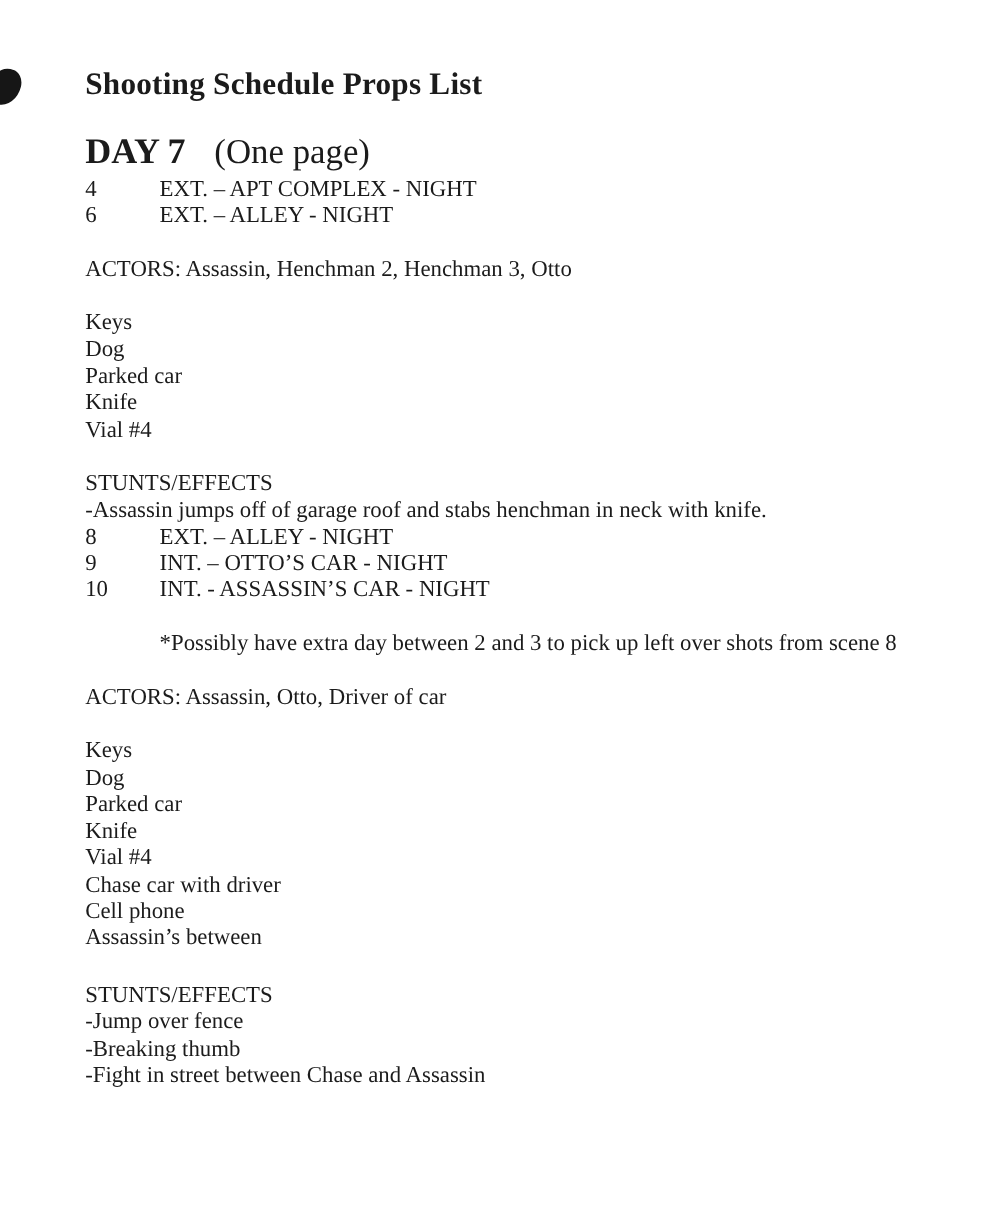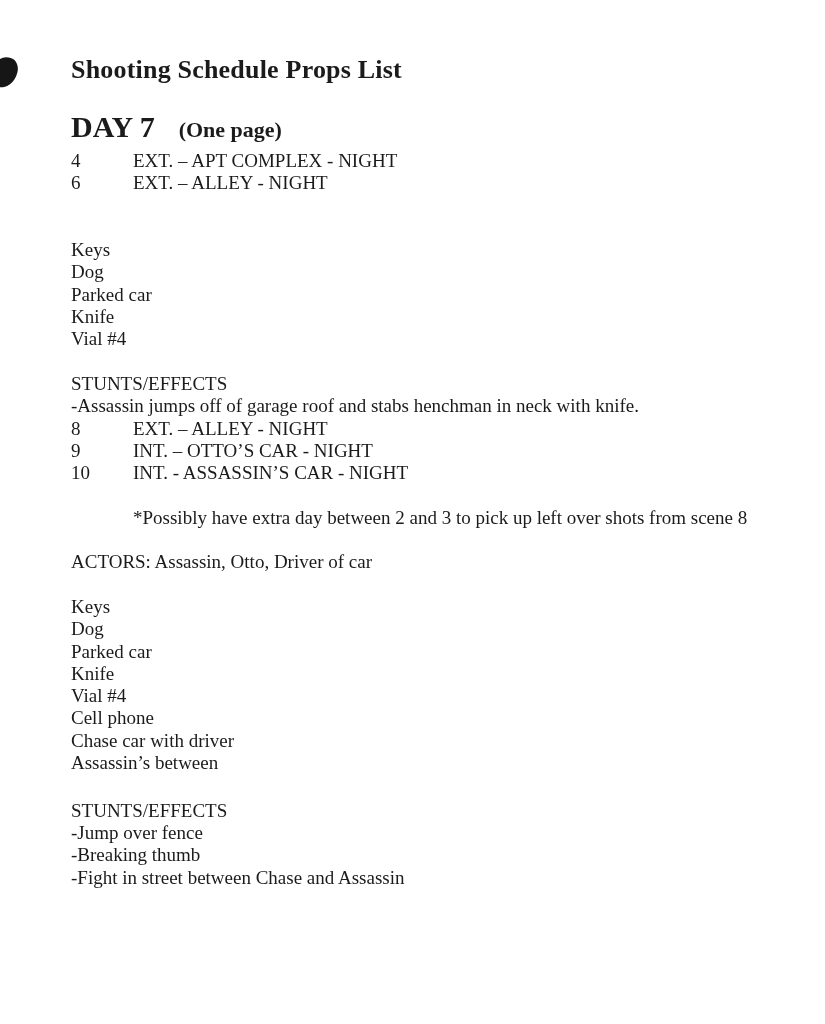--- a/index.html
+++ b/index.html
@@ -29,22 +29,22 @@
   .day-heading {
     margin: 24px 0 2px 0;
     font-size: 30px;
     line-height: 36px;
     font-weight: normal;
   }
   .day-heading .day-label {
     font-weight: bold;
   }
   .day-heading .pages-note {
-    font-weight: bold;
-    font-size: 22px;
+    font-weight: normal;
+    font-size: 29px;
     margin-left: 24px;
   }
   .day-heading-2 {
     margin-top: 15px;
   }
   .line {
     font-size: 19px;
     line-height: 22.3px;
     min-height: 22.3px;
     white-space: pre;
@@ -85,20 +85,21 @@
 
     <div>
       <h2 class="day-heading">
         <span class="day-label">DAY 7</span><span class="pages-note">(One page)</span>
       </h2>
 
       <div class="line"><span class="scene-number">4</span><span>EXT. – APT COMPLEX - NIGHT</span></div>
       <div class="line"><span class="scene-number">6</span><span>EXT. – ALLEY - NIGHT</span></div>
 
       <div class="blank"></div>
+      <div class="line">ACTORS: Assassin, Henchman 2, Henchman 3, Otto</div>
       <div class="blank"></div>
 
       <div class="line">Keys</div>
       <div class="line">Dog</div>
       <div class="line">Parked car</div>
       <div class="line">Knife</div>
       <div class="line">Vial #4</div>
 
       <div class="blank"></div>
       <div class="line">STUNTS/EFFECTS</div>
@@ -116,22 +117,22 @@
       <div class="blank"></div>
 
       <div class="line">ACTORS: Assassin, Otto, Driver of car</div>
       <div class="blank"></div>
 
       <div class="line">Keys</div>
       <div class="line">Dog</div>
       <div class="line">Parked car</div>
       <div class="line">Knife</div>
       <div class="line">Vial #4</div>
+      <div class="line">Chase car with driver</div>
       <div class="line">Cell phone</div>
-      <div class="line">Chase car with driver</div>
       <div class="line">Assassin’s between</div>
 
       <div class="blank"></div>
       <div class="line stunts-late">STUNTS/EFFECTS</div>
       <div class="line">-Jump over fence</div>
       <div class="line">-Breaking thumb</div>
       <div class="line">-Fight in street between Chase and Assassin</div>
     </div>
 
   </div>

